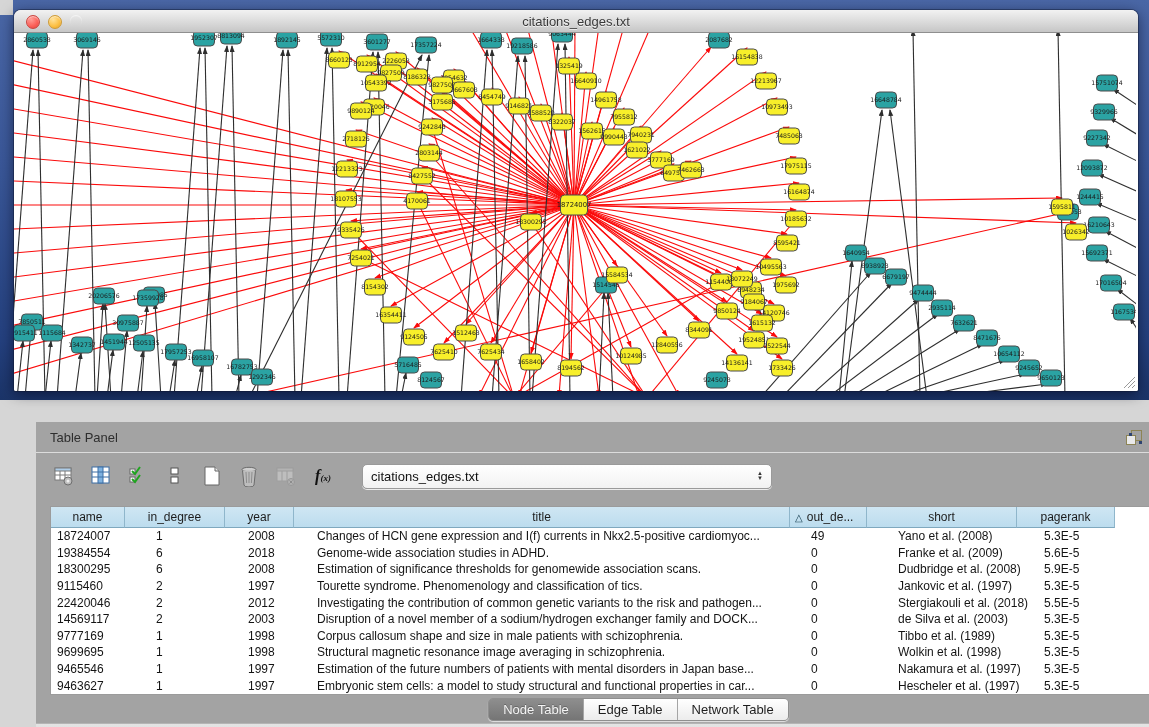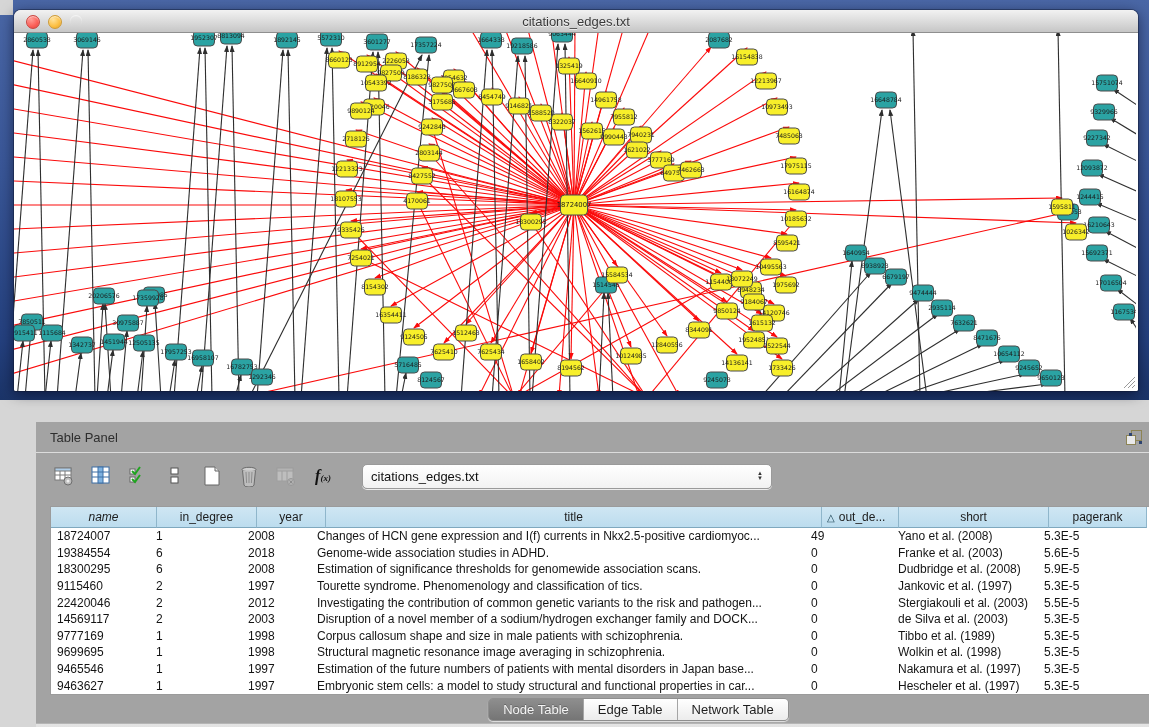--- a/index.html
+++ b/index.html
@@ -854,21 +854,21 @@
       <span class="cval">citations_edges.txt</span>
       <span class="arrows">
           <span>▲</span>
           <span>▼</span>
         </span>
     </div>
   </div>
 
   <div class="tbl">
     <div class="thead" id="thead">
-        <div class="th" style="width: 106px; font-style: italic;">
+        <div class="th" style="width: 74px;">
           <span>name</span>
         </div>
         <div class="th" style="width: 100px;">
           <span>in_degree</span>
         </div>
         <div class="th" style="width: 69px;">
           <span>year</span>
         </div>
         <div class="th" style="width: 496px;">
           <span>title</span>
@@ -893,21 +893,21 @@
           <div class="td" style="width: 77px; padding-left: 6px;">49</div>
           <div class="td" style="width: 150px; padding-left: 16px;">Yano et al. (2008)</div>
           <div class="td" style="width: 98px; padding-left: 12px;">5.3E-5</div>
         </div>
         <div class="trow">
           <div class="td" style="width: 89px; padding-left: 6px;">19384554</div>
           <div class="td" style="width: 100px; padding-left: 16px;">6</div>
           <div class="td" style="width: 69px; padding-left: 8px;">2018</div>
           <div class="td" style="width: 496px; padding-left: 8px;">Genome-wide association studies in ADHD.</div>
           <div class="td" style="width: 77px; padding-left: 6px;">0</div>
-          <div class="td" style="width: 150px; padding-left: 16px;">Franke et al. (2003)</div>
+          <div class="td" style="width: 150px; padding-left: 16px;">Franke et al. (2009)</div>
           <div class="td" style="width: 98px; padding-left: 12px;">5.6E-5</div>
         </div>
         <div class="trow">
           <div class="td" style="width: 89px; padding-left: 6px;">18300295</div>
           <div class="td" style="width: 100px; padding-left: 16px;">6</div>
           <div class="td" style="width: 69px; padding-left: 8px;">2008</div>
           <div class="td" style="width: 496px; padding-left: 8px;">Estimation of significance thresholds for genomewide association scans.</div>
           <div class="td" style="width: 77px; padding-left: 6px;">0</div>
           <div class="td" style="width: 150px; padding-left: 16px;">Dudbridge et al. (2008)</div>
           <div class="td" style="width: 98px; padding-left: 12px;">5.9E-5</div>
@@ -920,21 +920,21 @@
           <div class="td" style="width: 77px; padding-left: 6px;">0</div>
           <div class="td" style="width: 150px; padding-left: 16px;">Jankovic et al. (1997)</div>
           <div class="td" style="width: 98px; padding-left: 12px;">5.3E-5</div>
         </div>
         <div class="trow">
           <div class="td" style="width: 89px; padding-left: 6px;">22420046</div>
           <div class="td" style="width: 100px; padding-left: 16px;">2</div>
           <div class="td" style="width: 69px; padding-left: 8px;">2012</div>
           <div class="td" style="width: 496px; padding-left: 8px;">Investigating the contribution of common genetic variants to the risk and pathogen...</div>
           <div class="td" style="width: 77px; padding-left: 6px;">0</div>
-          <div class="td" style="width: 150px; padding-left: 16px;">Stergiakouli et al. (2003)</div>
+          <div class="td" style="width: 150px; padding-left: 16px;">Stergiakouli et al. (2018)</div>
           <div class="td" style="width: 98px; padding-left: 12px;">5.5E-5</div>
         </div>
         <div class="trow">
           <div class="td" style="width: 89px; padding-left: 6px;">14569117</div>
           <div class="td" style="width: 100px; padding-left: 16px;">2</div>
           <div class="td" style="width: 69px; padding-left: 8px;">2003</div>
           <div class="td" style="width: 496px; padding-left: 8px;">Disruption of a novel member of a sodium/hydrogen exchanger family and DOCK...</div>
           <div class="td" style="width: 77px; padding-left: 6px;">0</div>
           <div class="td" style="width: 150px; padding-left: 16px;">de Silva et al. (2003)</div>
           <div class="td" style="width: 98px; padding-left: 12px;">5.3E-5</div>

